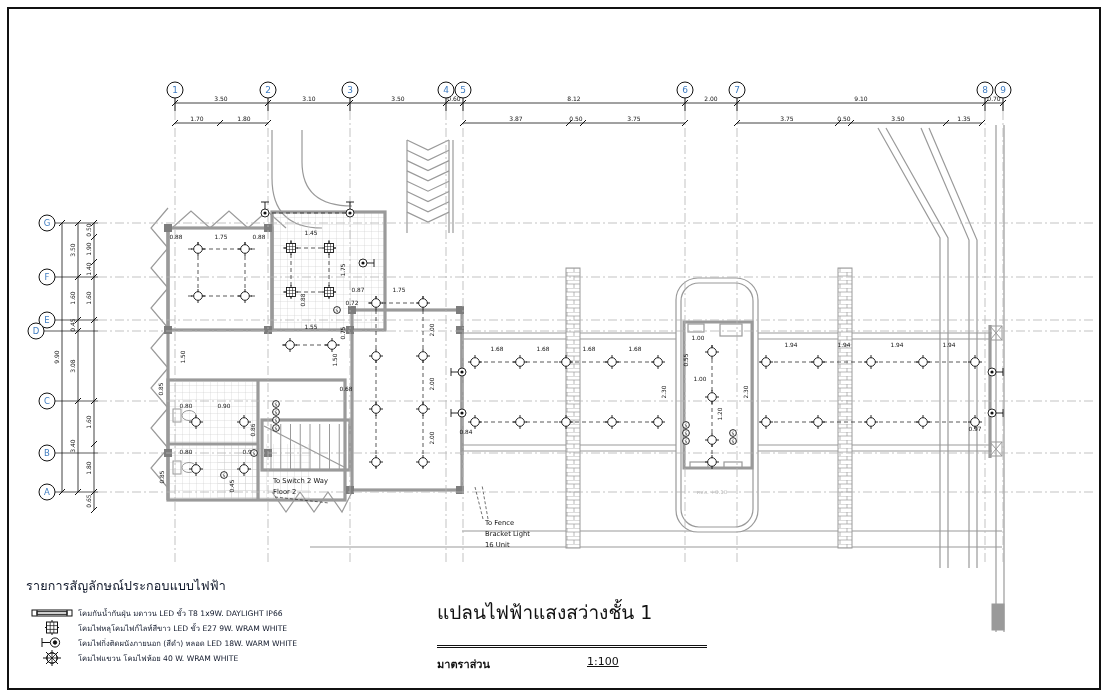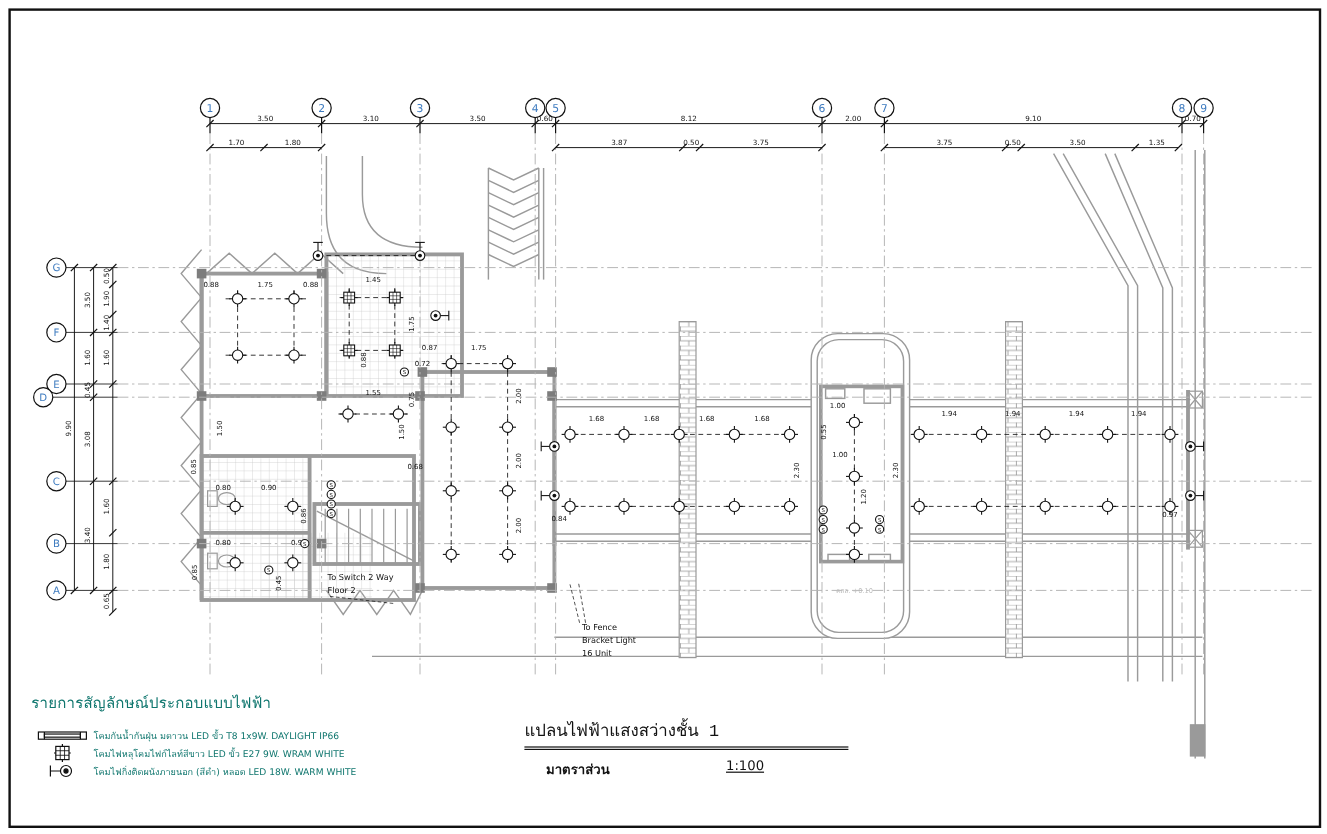--- a/index.html
+++ b/index.html
@@ -1,28 +1,28 @@
 <!DOCTYPE html>
 <html><head>
 <meta charset="utf-8">
 <style>
   html,body{margin:0;padding:0;background:#e8e8e8;}
   .sheet{position:relative;width:1106px;height:695px;background:#ffffff;overflow:hidden;
          font-family:"DejaVu Sans","Liberation Sans",sans-serif;}
   .frame{position:absolute;left:7px;top:7px;right:5px;bottom:5px;border:2px solid #111;}
   #plan-svg{position:absolute;left:0;top:0;}
-  .legend{position:absolute;left:26px;top:576px;width:420px;color:#0f766e;}
+  .legend{position:absolute;left:26px;top:576px;width:420px;color:#0f172a;}
   .legend-header{font-size:12.5px;letter-spacing:.2px;margin-bottom:9px;}
   .legend-row{display:flex;align-items:center;height:15px;}
   .legend-sym{width:52px;display:flex;justify-content:center;flex:0 0 52px;}
   .legend-label{font-size:7.6px;white-space:nowrap;}
   .titleblock{position:absolute;left:437px;top:597px;width:286px;color:#111;}
-  .sheet-title{font-size:14px;border-bottom:3px double #111;padding-bottom:3px;display:inline-block;min-width:270px;font-family:Liberation Mono, monospace;}
+  .sheet-title{font-size:19px;border-bottom:3px double #111;padding-bottom:18px;display:inline-block;min-width:270px;}
   .scale-row{display:flex;margin-top:7px;font-size:11px;font-weight:bold;}
-  .scale-label{margin-left:18px;width:130px;}
+  .scale-label{width:130px;}
   .scale-value{margin-left:20px;font-weight:normal;text-decoration:underline;}
   svg text{font-family:"DejaVu Sans","Liberation Sans",sans-serif;}
 </style>
 </head>
 <body>
 
 <div class="sheet">
   <div class="frame"></div>
 
   <svg id="plan-svg" width="1106" height="695" viewBox="0 0 1106 695">
@@ -599,20 +599,36 @@
           <line x1="12" y1="3" x2="12" y2="12"></line>
               <line x1="12" y1="7.5" x2="20" y2="7.5"></line>
           <circle cx="25" cy="7.5" r="4.6" fill="#fff"></circle>
               <circle cx="25" cy="7.5" r="1.7" fill="#111"></circle>
             </g>
           </svg>
       </span>
       <span class="legend-label">โคมไฟกิ่งติดผนังภายนอก (สีดำ) หลอด LED 18W. WARM WHITE</span>
     </div>
 
+    <div class="legend-row">
+      <span class="legend-sym">
+        <svg width="44" height="16" viewBox="0 0 44 16">
+            <g stroke="#111" fill="none" stroke-width="1">
+          <line x1="13" y1="8" x2="31" y2="8"></line>
+              <line x1="22" y1="0" x2="22" y2="16"></line>
+          <line x1="16" y1="2" x2="28" y2="14"></line>
+              <line x1="28" y1="2" x2="16" y2="14"></line>
+          <circle cx="22" cy="8" r="5.2" fill="#fff"></circle>
+              <circle cx="22" cy="8" r="5.2"></circle>
+          <path d="M18.4,4.4 L25.6,11.6 M25.6,4.4 L18.4,11.6 M17,8 H27 M22,3 V13" stroke-width="0.8"></path>
+            </g>
+          </svg>
+      </span>
+      <span class="legend-label">โคมไฟแขวน โคมไฟห้อย 40 W. WRAM WHITE</span>
+    </div>
   </div>
 
   <div class="titleblock">
     <div class="sheet-title">แปลนไฟฟ้าแสงสว่างชั้น 1</div>
     <div class="scale-row">
       <span class="scale-label">มาตราส่วน</span>
       <span class="scale-value">1:100</span>
     </div>
   </div>
 </div>

